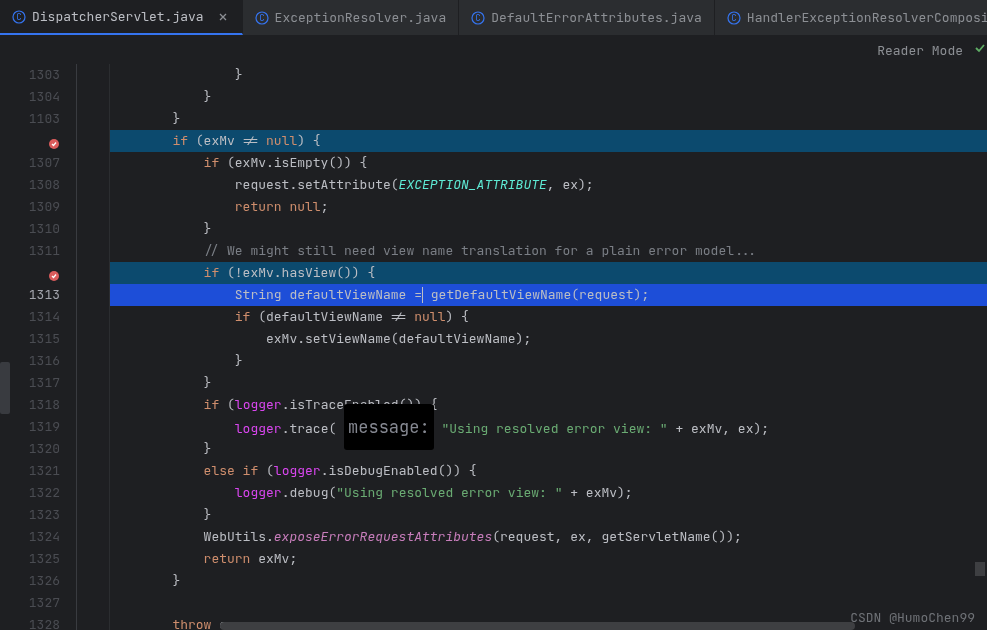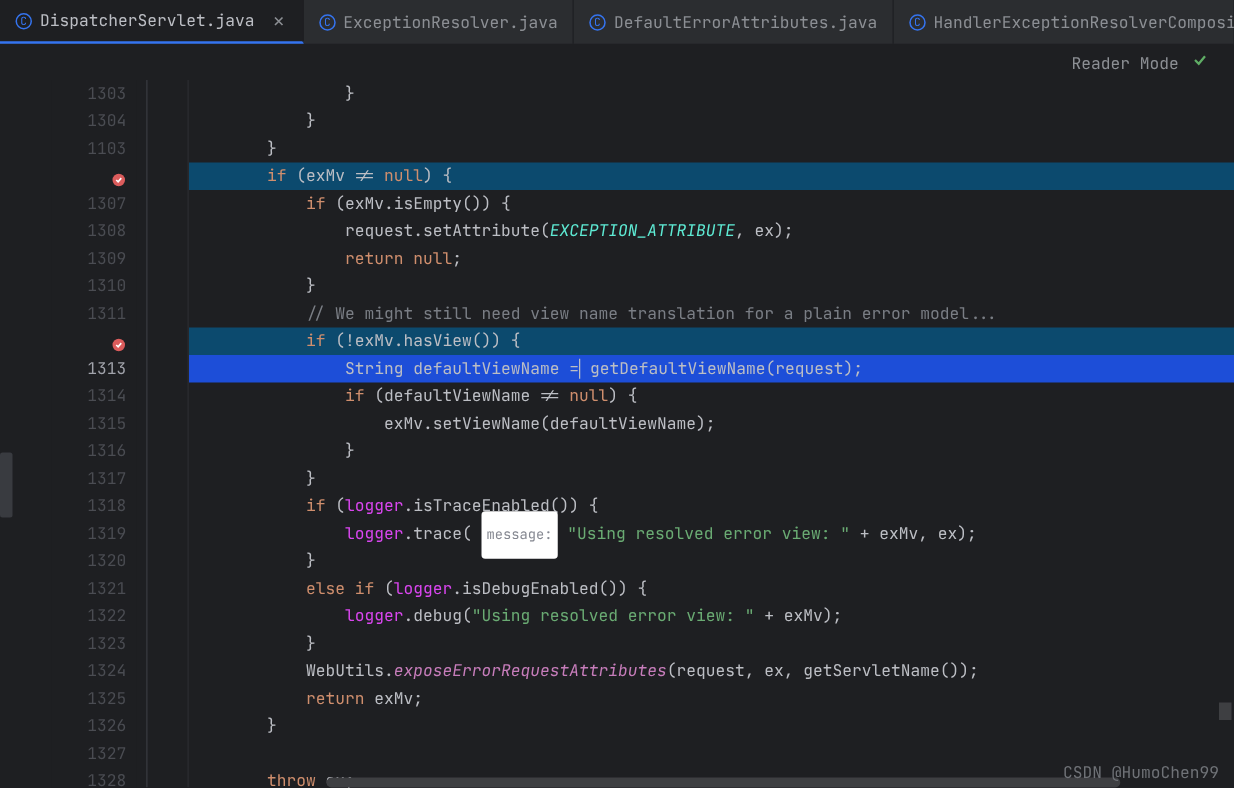--- a/index.html
+++ b/index.html
@@ -42,35 +42,34 @@
 .close {
   width: 14px; height: 14px;
   color: #8c8f94;
   margin-left: 6px;
 }
 .reader-bar {
   height: 28px;
   display: flex;
   justify-content: flex-end;
   align-items: center;
-  padding-right: 20px;
+  padding-right: 0;
   gap: 10px;
   color: #8c8f94;
 }
 .editor {
   display: flex;
   height: calc(630px - 36px - 28px);
   position: relative;
 }
 .gutter {
   width: 68px;
   background: #1e1f22;
   flex-shrink: 0;
   padding-top: 0;
-  margin-left: 41px;
 }
 .lnum {
   height: 22px;
   text-align: right;
   padding-right: 8px;
   color: #4a4c52;
   line-height: 22px;
   position: relative;
 }
 .lnum.current { color: #a1a3ab; }
@@ -107,21 +106,21 @@
   padding-left: 0;
 }
 .hl-red { background: #0c4a6e; }
 .hl-cursor { background: #1d4ed8; }
 .kw { color: #cf8e6d; }
 .str { color: #6aab73; }
 .null { color: #cf8e6d; }
 .const { color: #5eead4; font-style: italic; }
 .static { color: #c77dbb; font-style: italic; }
 .comment { color: #7a7e85; }
-.paramhint { background: #ffffff; color: #858891; border-radius: 3px; padding: 12px 4px; font-size: 11px; }
+.paramhint { background: #000000; color: #858891; border-radius: 3px; padding: 12px 4px; font-size: 17px; }
 .field { color: #d946ef; }
 .cursor {
   display: inline-block;
   width: 1px;
   height: 16px;
   background: #bcbec4;
   vertical-align: middle;
 }
 .watermark {
   position: absolute;

